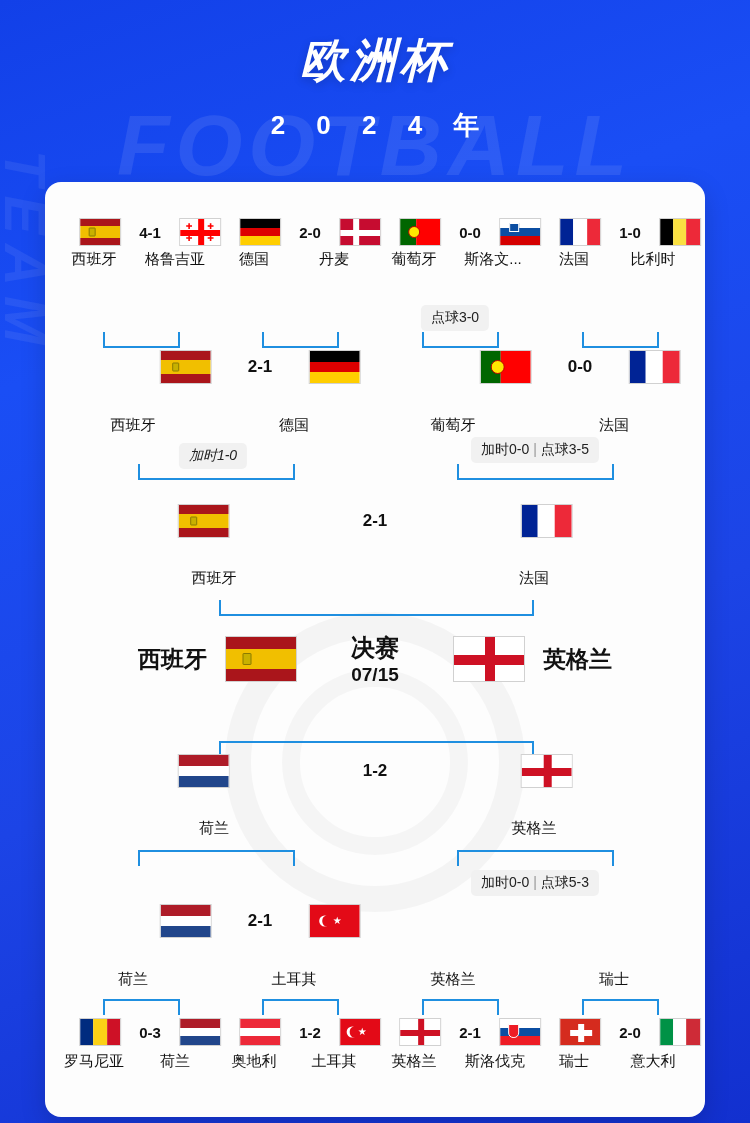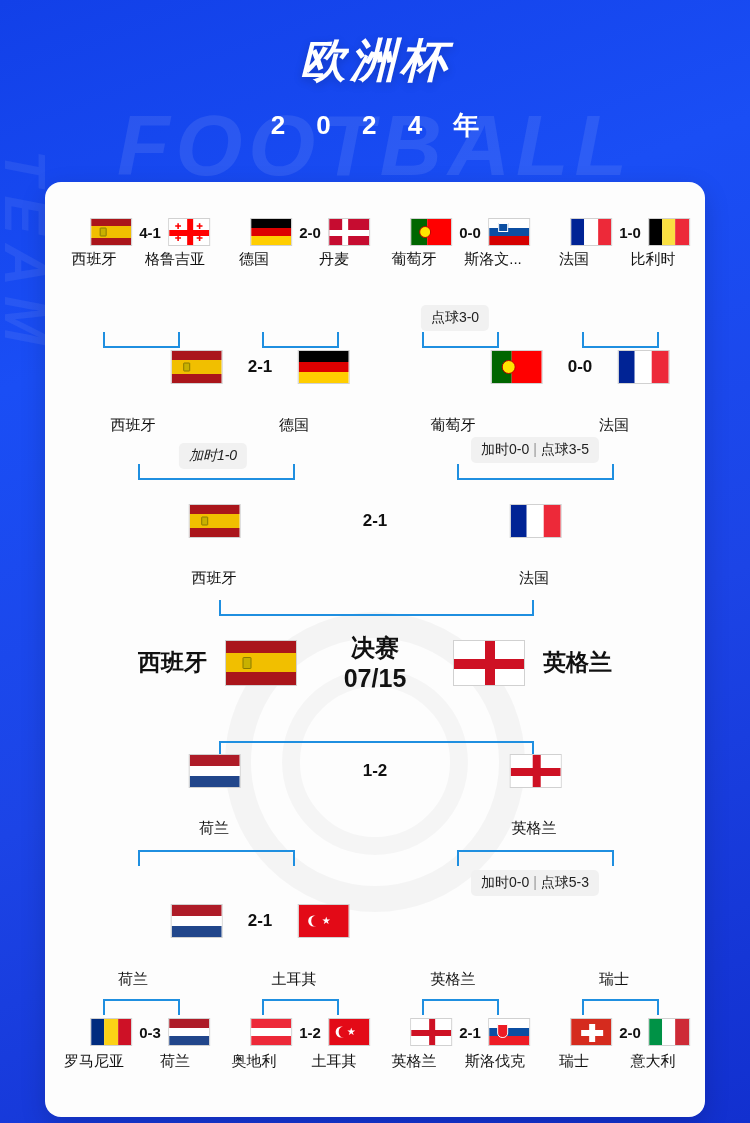--- a/index.html
+++ b/index.html
@@ -139,21 +139,21 @@
     font-size: 15px;
     color: #111;
     text-align: center;
     white-space: nowrap;
     transform: translateX(-50%);
   }
   .match {
     position: absolute;
     display: flex;
     align-items: center;
-    gap: 7px;
+    gap: 18px;
     transform: translateX(-50%);
     white-space: nowrap;
   }
   .match .sc { font-size: 15px; font-weight: bold; color: #111; }
 
   .note {
     position: absolute;
     transform: translateX(-50%);
     background: #f1f1f1;
     border-radius: 5px;
@@ -168,21 +168,21 @@
     position: absolute;
     left: 0; width: 660px;
     display: flex;
     align-items: center;
     justify-content: center;
     gap: 18px;
   }
   .final-name { font-size: 23px; font-weight: bold; color: #111; }
   .final-center { text-align: center; width: 120px; }
   .final-center .t { font-size: 24px; font-weight: bold; color: #111; }
-  .final-center .d { font-size: 25px; font-weight: bold; color: #111; margin-top: 2px; }
+  .final-center .d { font-size: 19px; font-weight: bold; color: #111; margin-top: 2px; }
 </style>
 </head>
 <body>
 
 <div id="root">
 
   <div class="watermark">FOOTBALL</div>
   <div class="side-ghost left">TEAM</div>
 
   <div class="title">欧洲杯</div>

